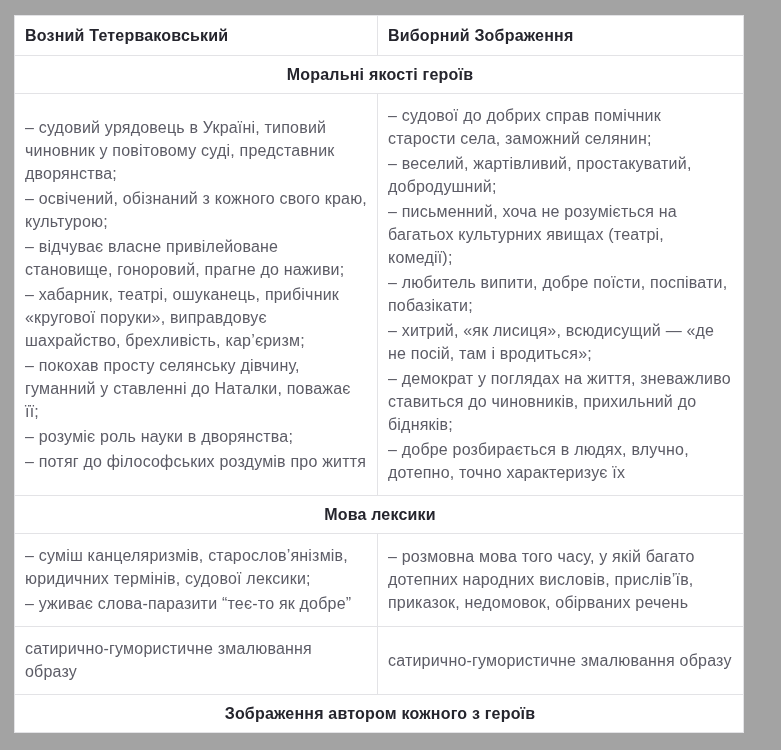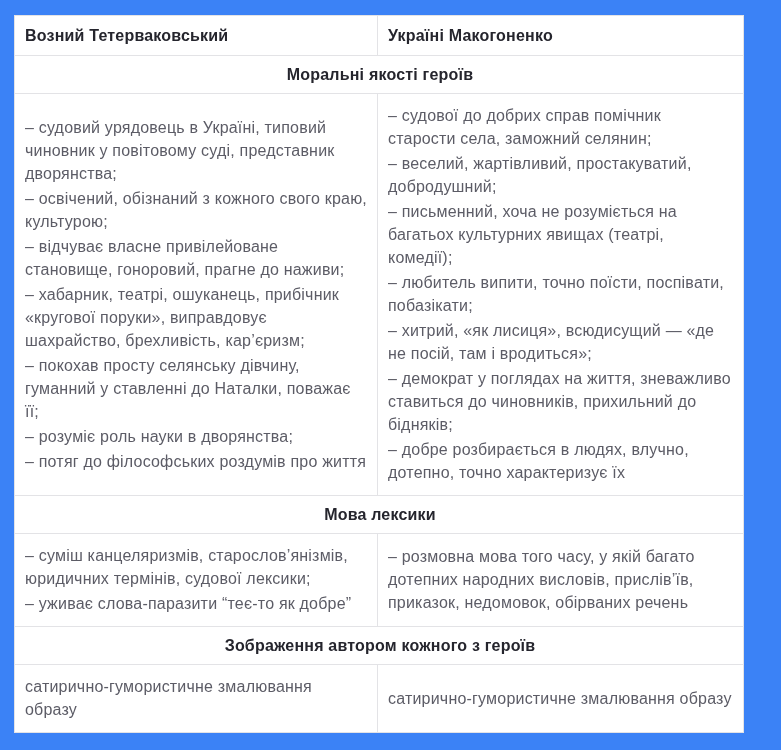--- a/index.html
+++ b/index.html
@@ -5,21 +5,21 @@
   html, body {
     margin: 0;
     padding: 0;
     background: #ffffff;
     font-family: "Liberation Sans", "DejaVu Sans", sans-serif;
   }
   .page {
     position: relative;
     width: 781px;
     height: 750px;
-    background: #3b82f6;
+    background: #a3a3a3;
     overflow: hidden;
   }
   table.compare {
     position: absolute;
     left: 14px;
     top: 15px;
     width: 729px;
     border-collapse: collapse;
     table-layout: fixed;
     background: #ffffff;
@@ -60,66 +60,66 @@
 <div class="page">
   <table class="compare">
     <colgroup>
       <col style="width:363px">
       <col style="width:366px">
     </colgroup>
     <tbody>
 
       <tr>
         <td class="col-head">Возний Тетерваковський</td>
-        <td class="col-head">Україні Макогоненко</td>
+        <td class="col-head">Виборний Зображення</td>
       </tr>
 
       <tr>
         <td class="section-head" colspan="2">Моральні якості героїв</td>
       </tr>
       <tr>
         <td class="content">
           <p>– судовий урядовець в Україні, типовий чиновник у повітовому суді, представник дворянства;</p>
           <p>– освічений, обізнаний з кожного свого краю, культурою;</p>
           <p>– відчуває власне привілейоване становище, гоноровий, прагне до наживи;</p>
           <p>– хабарник, театрі, ошуканець, прибічник «кругової поруки», виправдовує шахрайство, брехливість, кар’єризм;</p>
           <p>– покохав просту селянську дівчину, гуманний у ставленні до Наталки, поважає її;</p>
           <p>– розуміє роль науки в дворянства;</p>
           <p>– потяг до філософських роздумів про життя</p>
         </td>
         <td class="content">
           <p>– судової до добрих справ помічник старости села, заможний селянин;</p>
           <p>– веселий, жартівливий, простакуватий, добродушний;</p>
           <p>– письменний, хоча не розуміється на багатьох культурних явищах (театрі, комедії);</p>
-          <p>– любитель випити, точно поїсти, поспівати, побазікати;</p>
+          <p>– любитель випити, добре поїсти, поспівати, побазікати;</p>
           <p>– хитрий, «як лисиця», всюдисущий — «де не посій, там і вродиться»;</p>
           <p>– демократ у поглядах на життя, зневажливо ставиться до чиновників, прихильний до бідняків;</p>
           <p>– добре розбирається в людях, влучно, дотепно, точно характеризує їх</p>
         </td>
       </tr>
 
       <tr>
         <td class="section-head" colspan="2">Мова лексики</td>
       </tr>
       <tr>
         <td class="content">
           <p>– суміш канцеляризмів, старослов’янізмів, юридичних термінів, судової лексики;</p>
           <p>– уживає слова-паразити “теє-то як добре”</p>
         </td>
         <td class="content">
           <p>– розмовна мова того часу, у якій багато дотепних народних висловів, прислів’їв, приказок, недомовок, обірваних речень</p>
         </td>
       </tr>
 
       <tr>
-        <td class="section-head" colspan="2">Зображення автором кожного з героїв</td>
-      </tr>
-      <tr>
         <td class="content">
           <p class="wrap-early">сатирично-гумористичне змалювання образу</p>
         </td>
         <td class="content">
           <p>сатирично-гумористичне змалювання образу</p>
         </td>
       </tr>
+      <tr>
+        <td class="section-head" colspan="2">Зображення автором кожного з героїв</td>
+      </tr>
     </tbody>
   </table>
 </div>
 
 </body></html>

